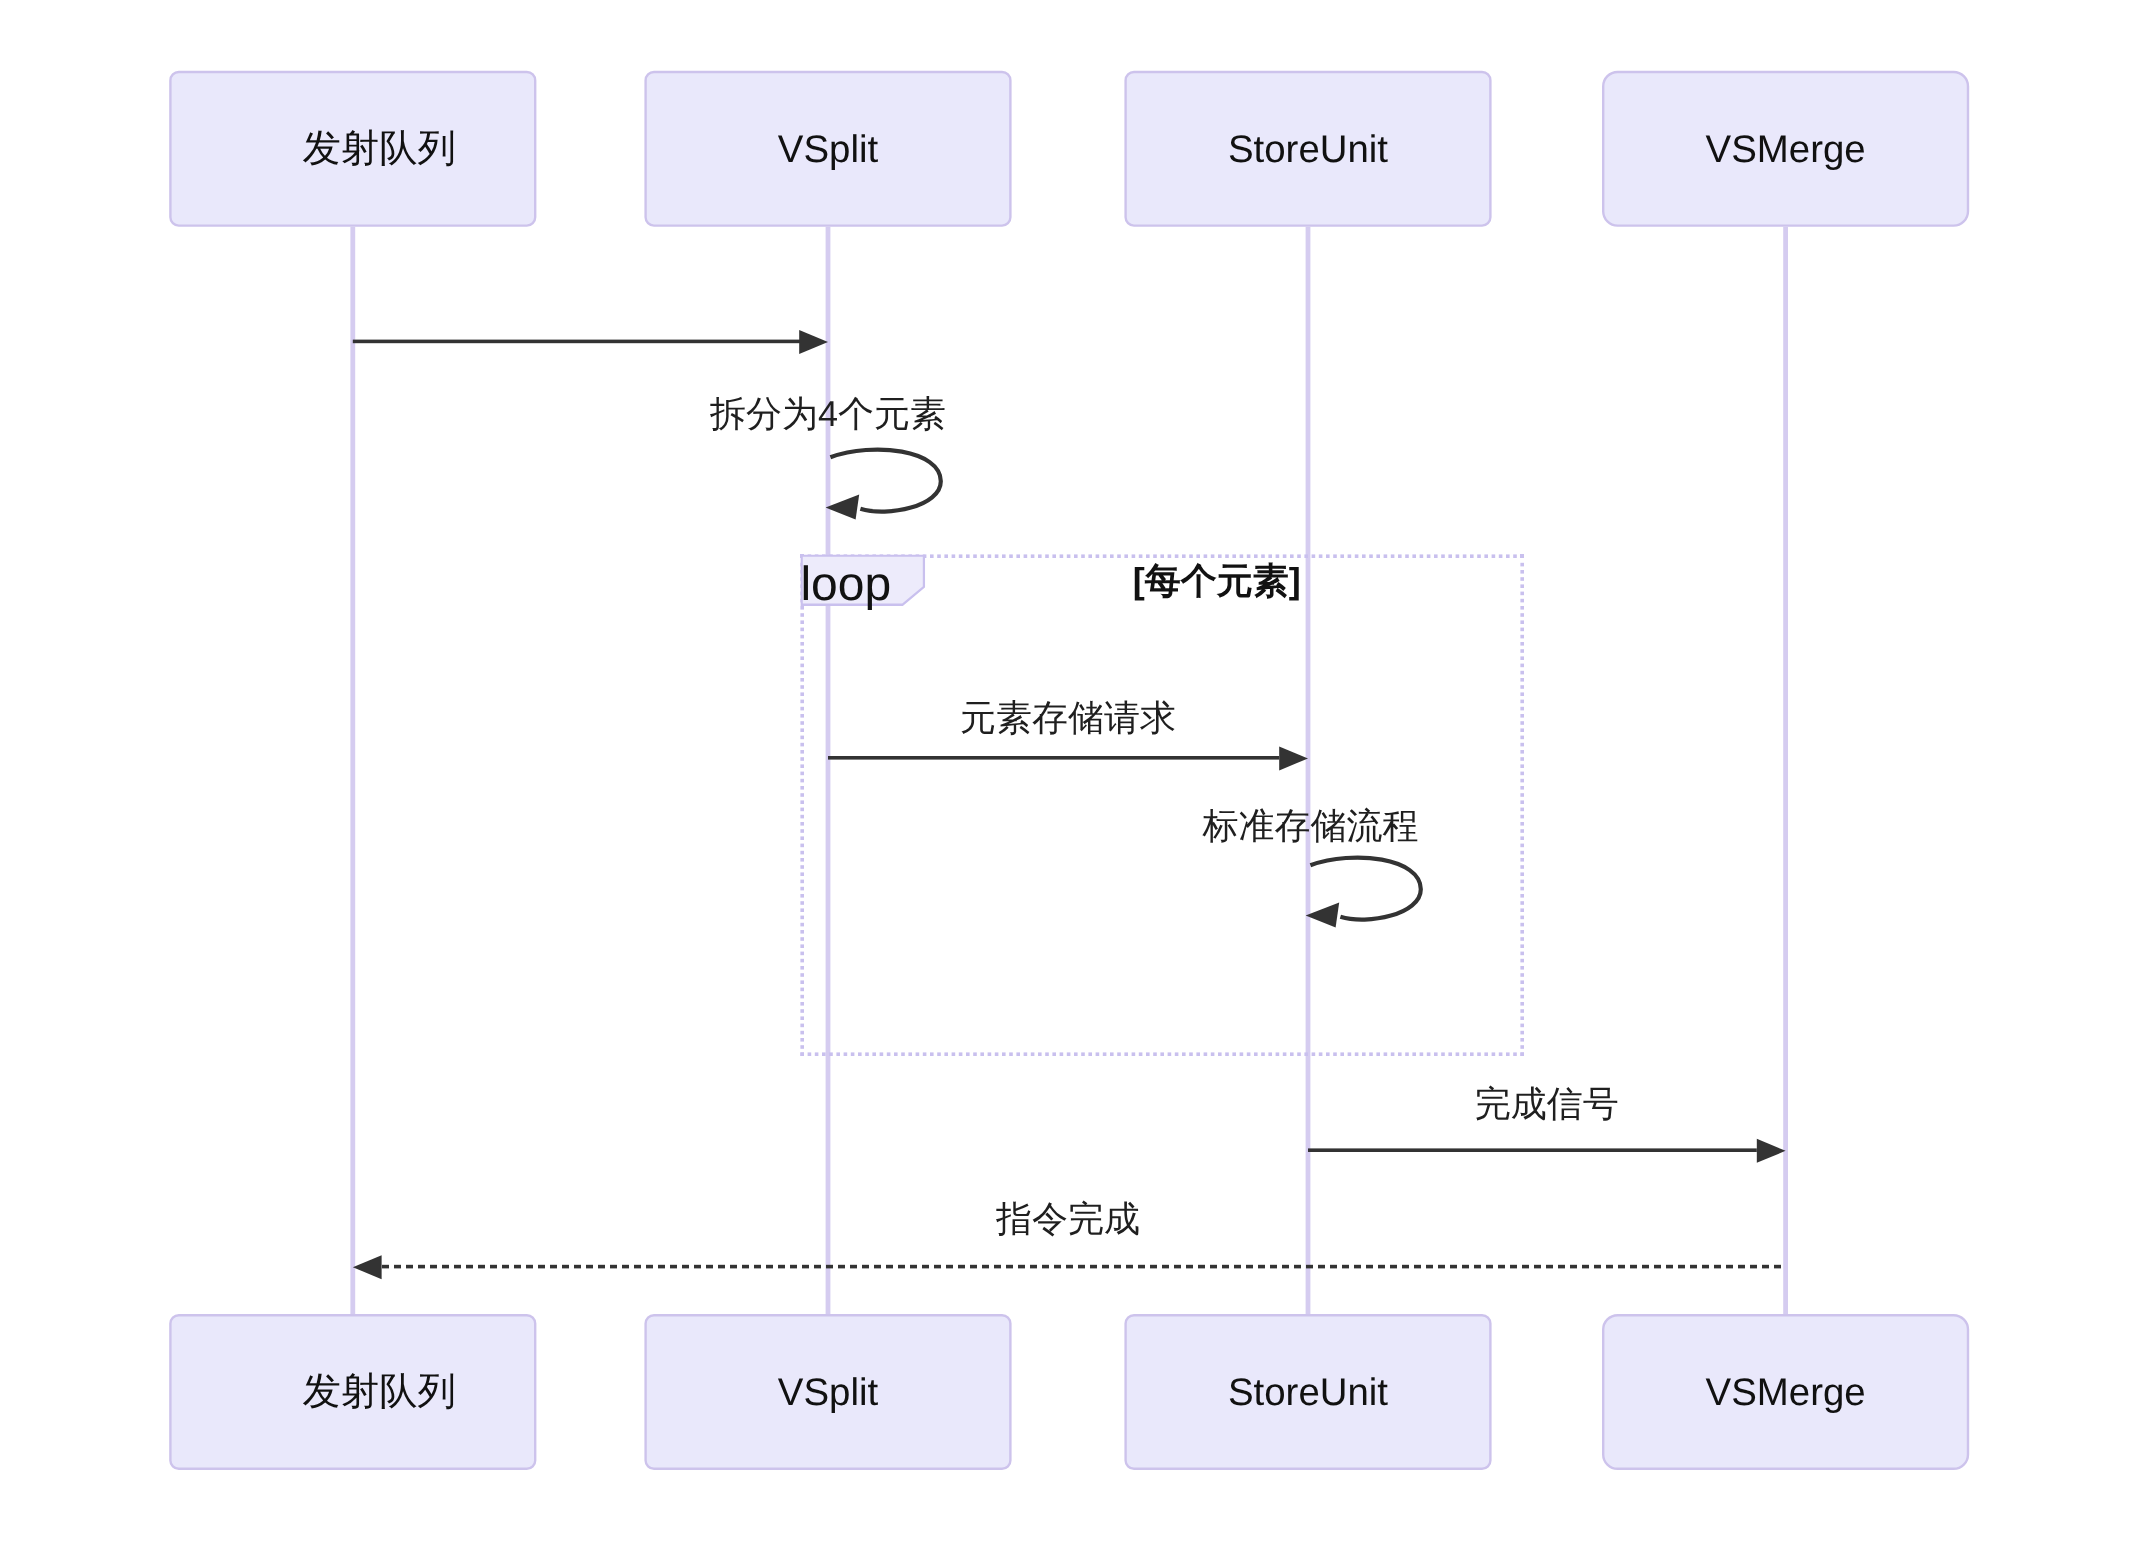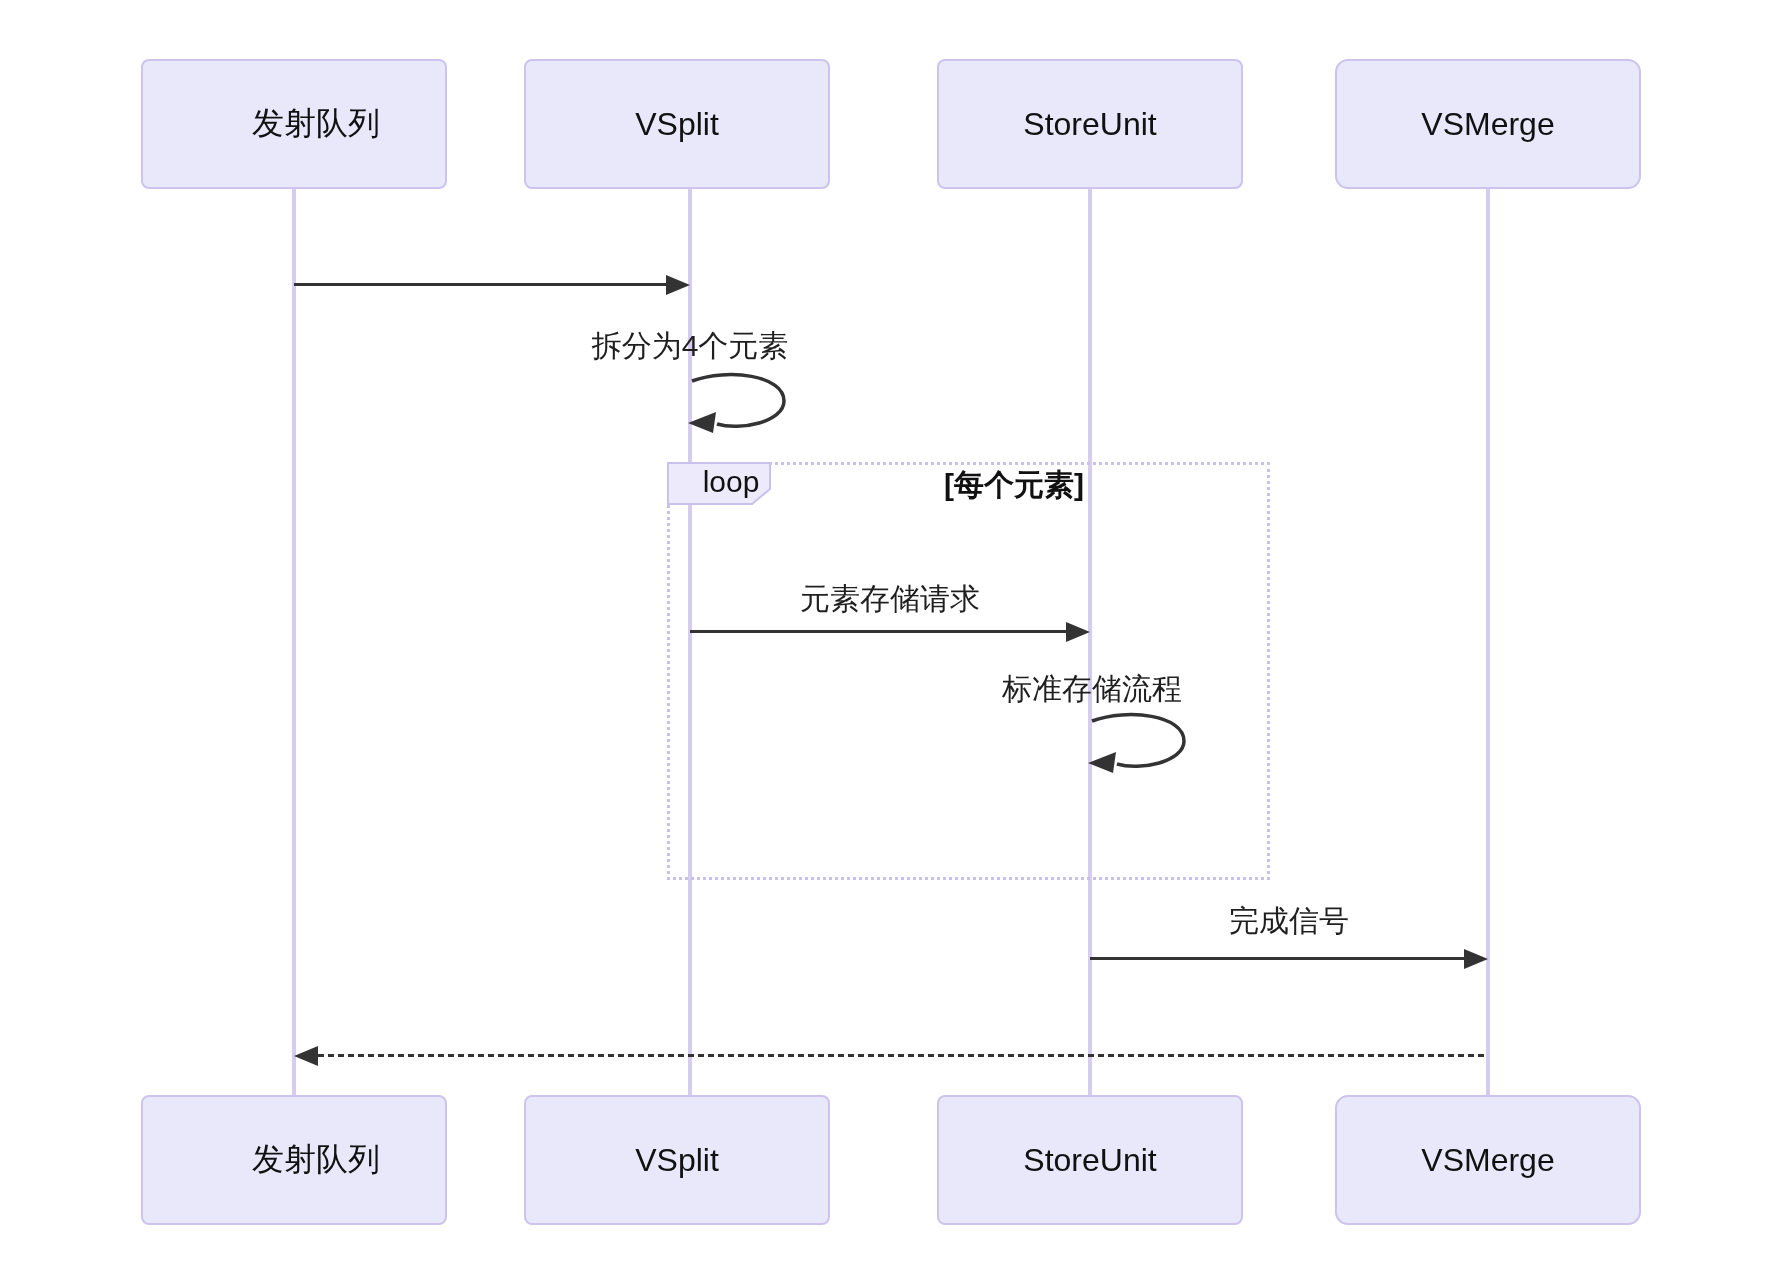--- a/index.html
+++ b/index.html
@@ -37,21 +37,21 @@
     align-items: center;
     justify-content: center;
     font-size: 32px;
     font-weight: 500;
     color: #111;
     z-index: 3;
   }
   .row-top .actor { top: 59px; }
   .row-bottom .actor { top: 1095px; }
   .pos-a0 { left: 141px; padding-left: 44px; }
-  .pos-a1 { left: 524px; }
+  .pos-a1 { left: 537px; }
   .pos-a2 { left: 937px; }
   .pos-a3 { left: 1335px; border-radius: 13px; }
   
   .lifeline {
     position: absolute;
     top: 189px;
     height: 906px;
     width: 4px;
     background: var(--lifeline);
     z-index: 1;
@@ -116,25 +116,24 @@
     position: absolute;
     left: 667px;
     top: 462px;
     width: 104px;
     height: 43px;
     z-index: 3;
   }
   .loop-label-box polygon { fill: var(--label-fill); stroke: var(--loop-border); stroke-width: 2; }
   .loop-label-text {
     position: absolute;
-    left: 686px;
+    left: 667px;
     top: 465px;
     width: 90px;
-    text-align: center;
-    font-size: 30px;
+    font-size: 40px;
     font-weight: 500;
     color: #111;
     z-index: 4;
   }
   .guard-label {
     font-weight: 600;
     color: #111;
   }
 </style>
 </head>
@@ -200,16 +199,17 @@
   <div class="msg-label" style="left:942px; top:671px; width:300px;">标准存储流程</div>
   <svg class="selfloop" style="left:1088px; top:712px;" width="100" height="62" viewBox="0 0 100 62">
     <path d="M 4 9 C 40 -4, 96 3, 96 29 C 96 50, 52 59, 29 52"></path>
     <polygon points="0,51 28,40 25,61"></polygon>
   </svg>
 
   <div class="msg-label" style="left:1090px; top:903px; width:398px;">完成信号</div>
   <div class="arrow-line" style="left:1090px; top:957px; width:374px;"></div>
   <div class="arrowhead-right" style="left:1464px; top:949px;"></div>
 
+  <div class="msg-label" style="left:292px; top:999px; width:1196px;">指令完成</div>
   <div class="arrowhead-left" style="left:294px; top:1046px;"></div>
   <div class="arrow-line dashed" style="left:318px; top:1054px; width:1170px;"></div>
 
 </div>
 
 </body></html>

